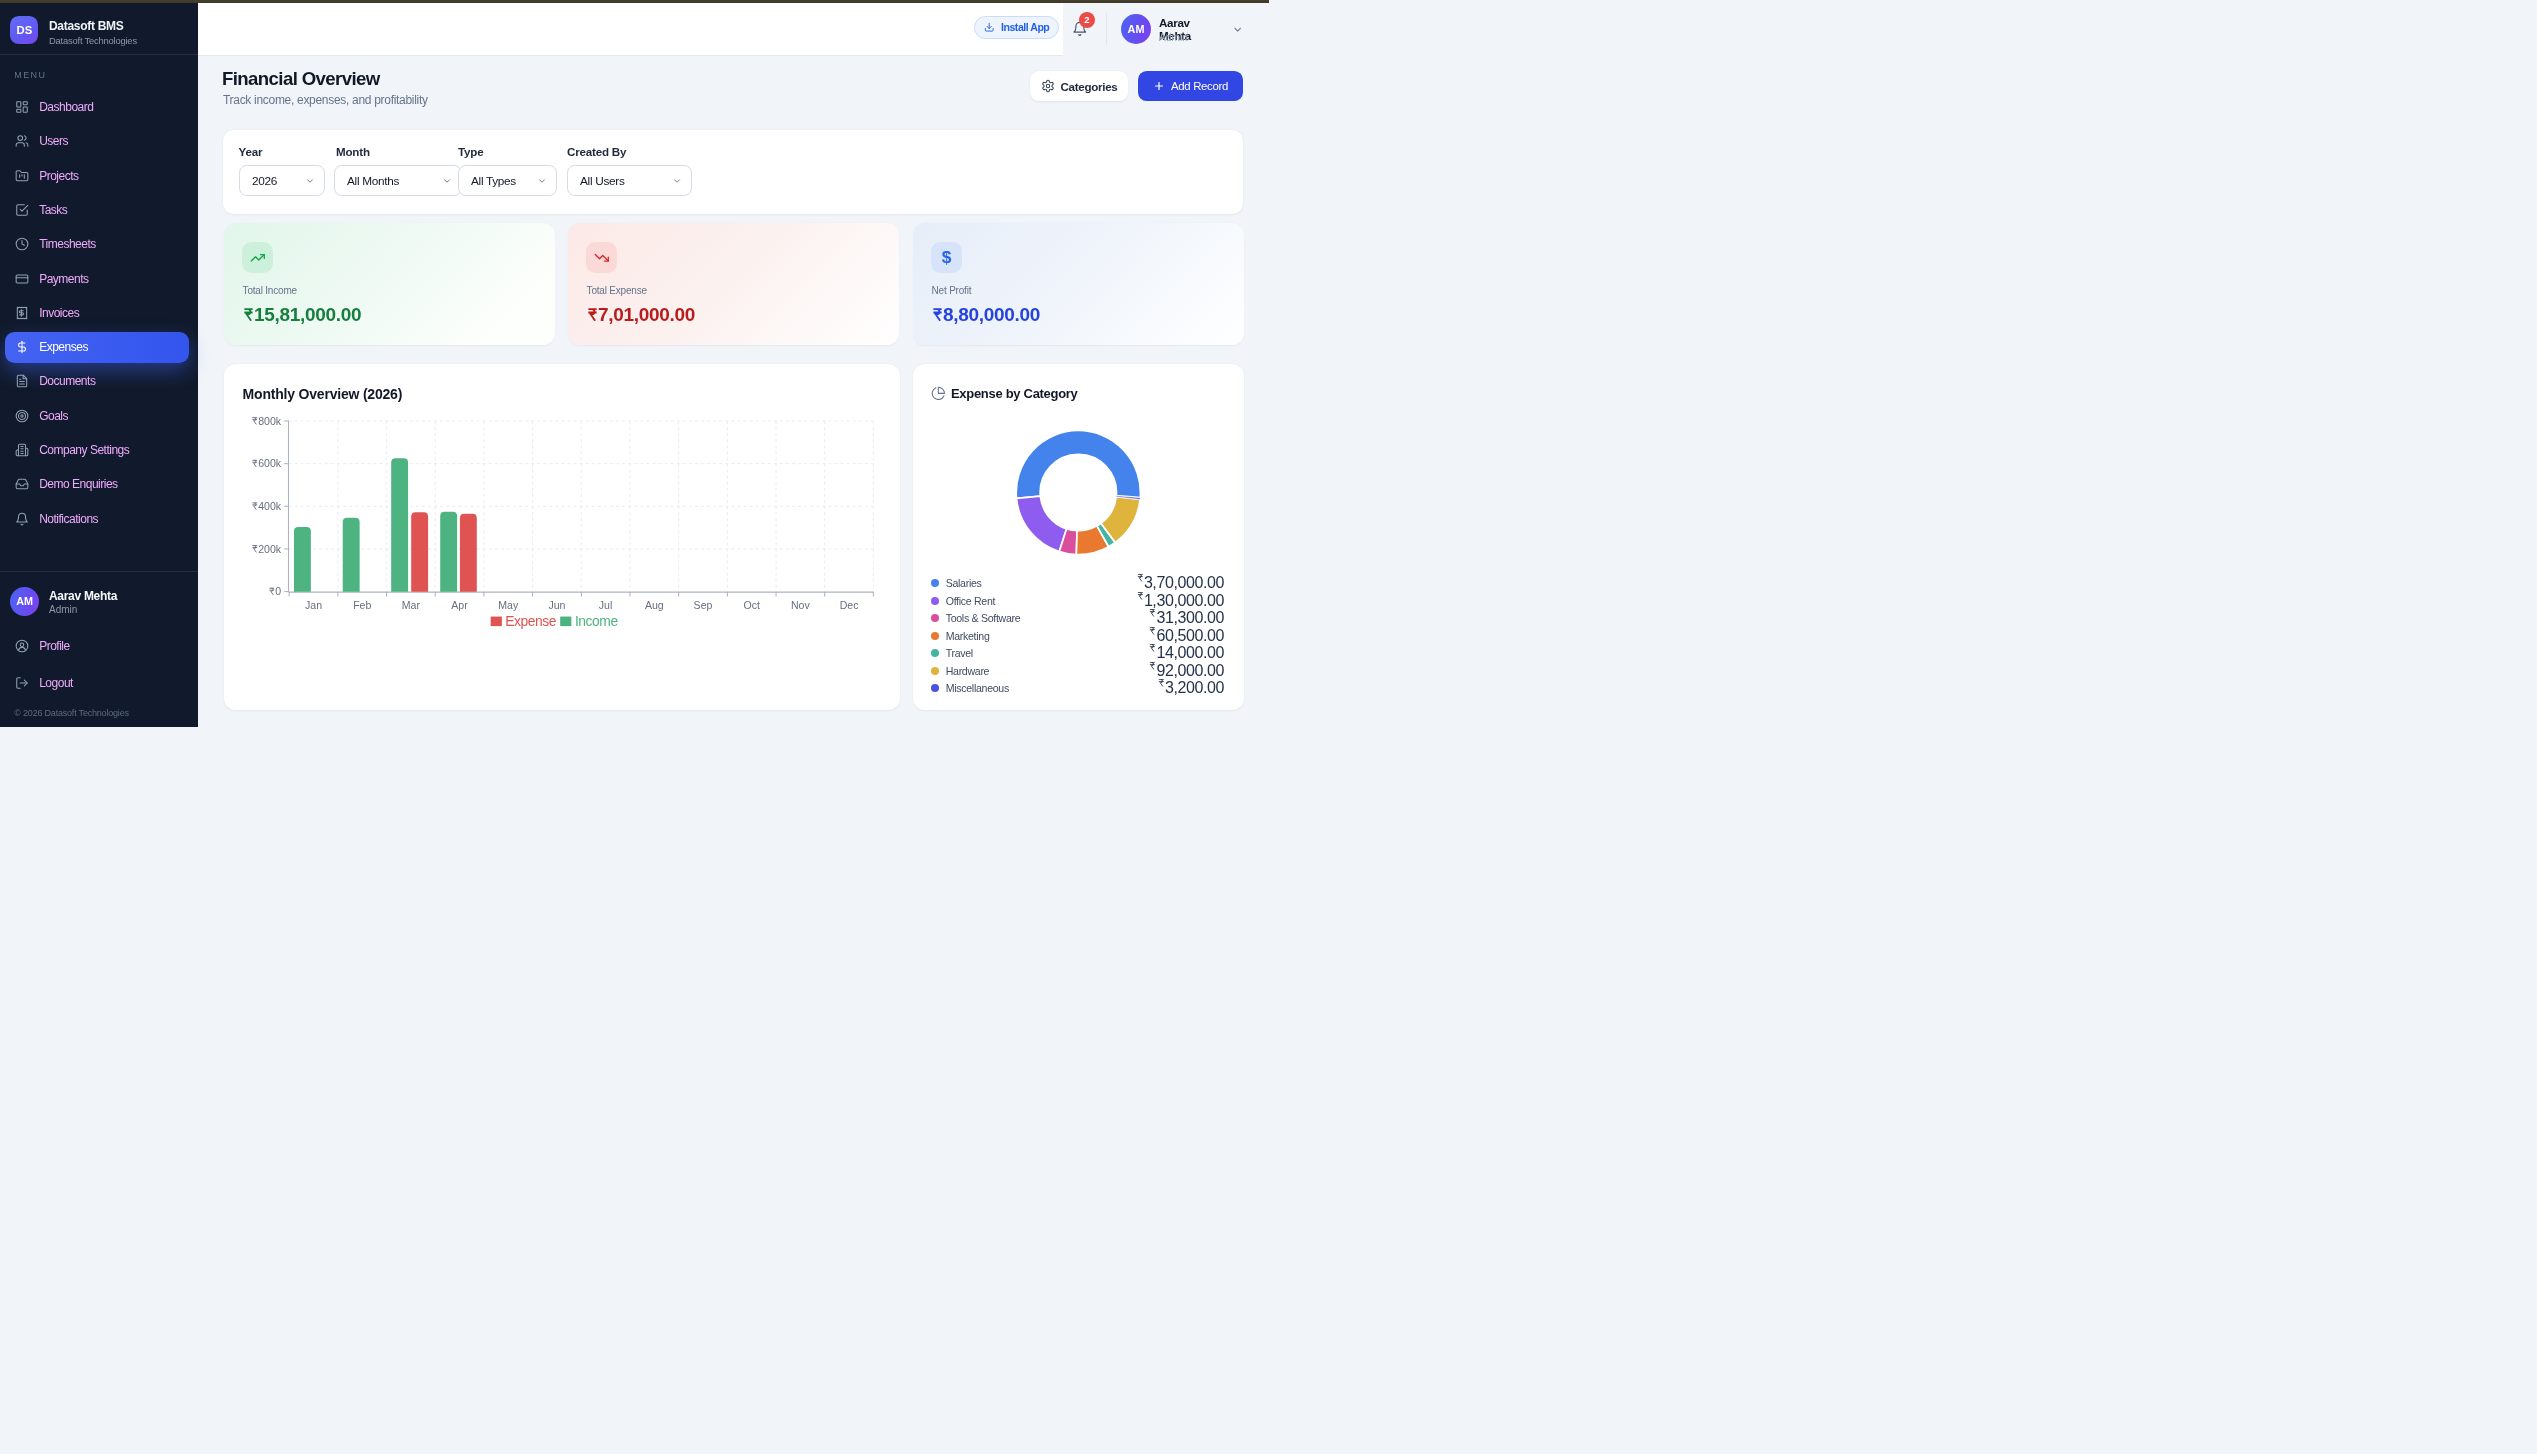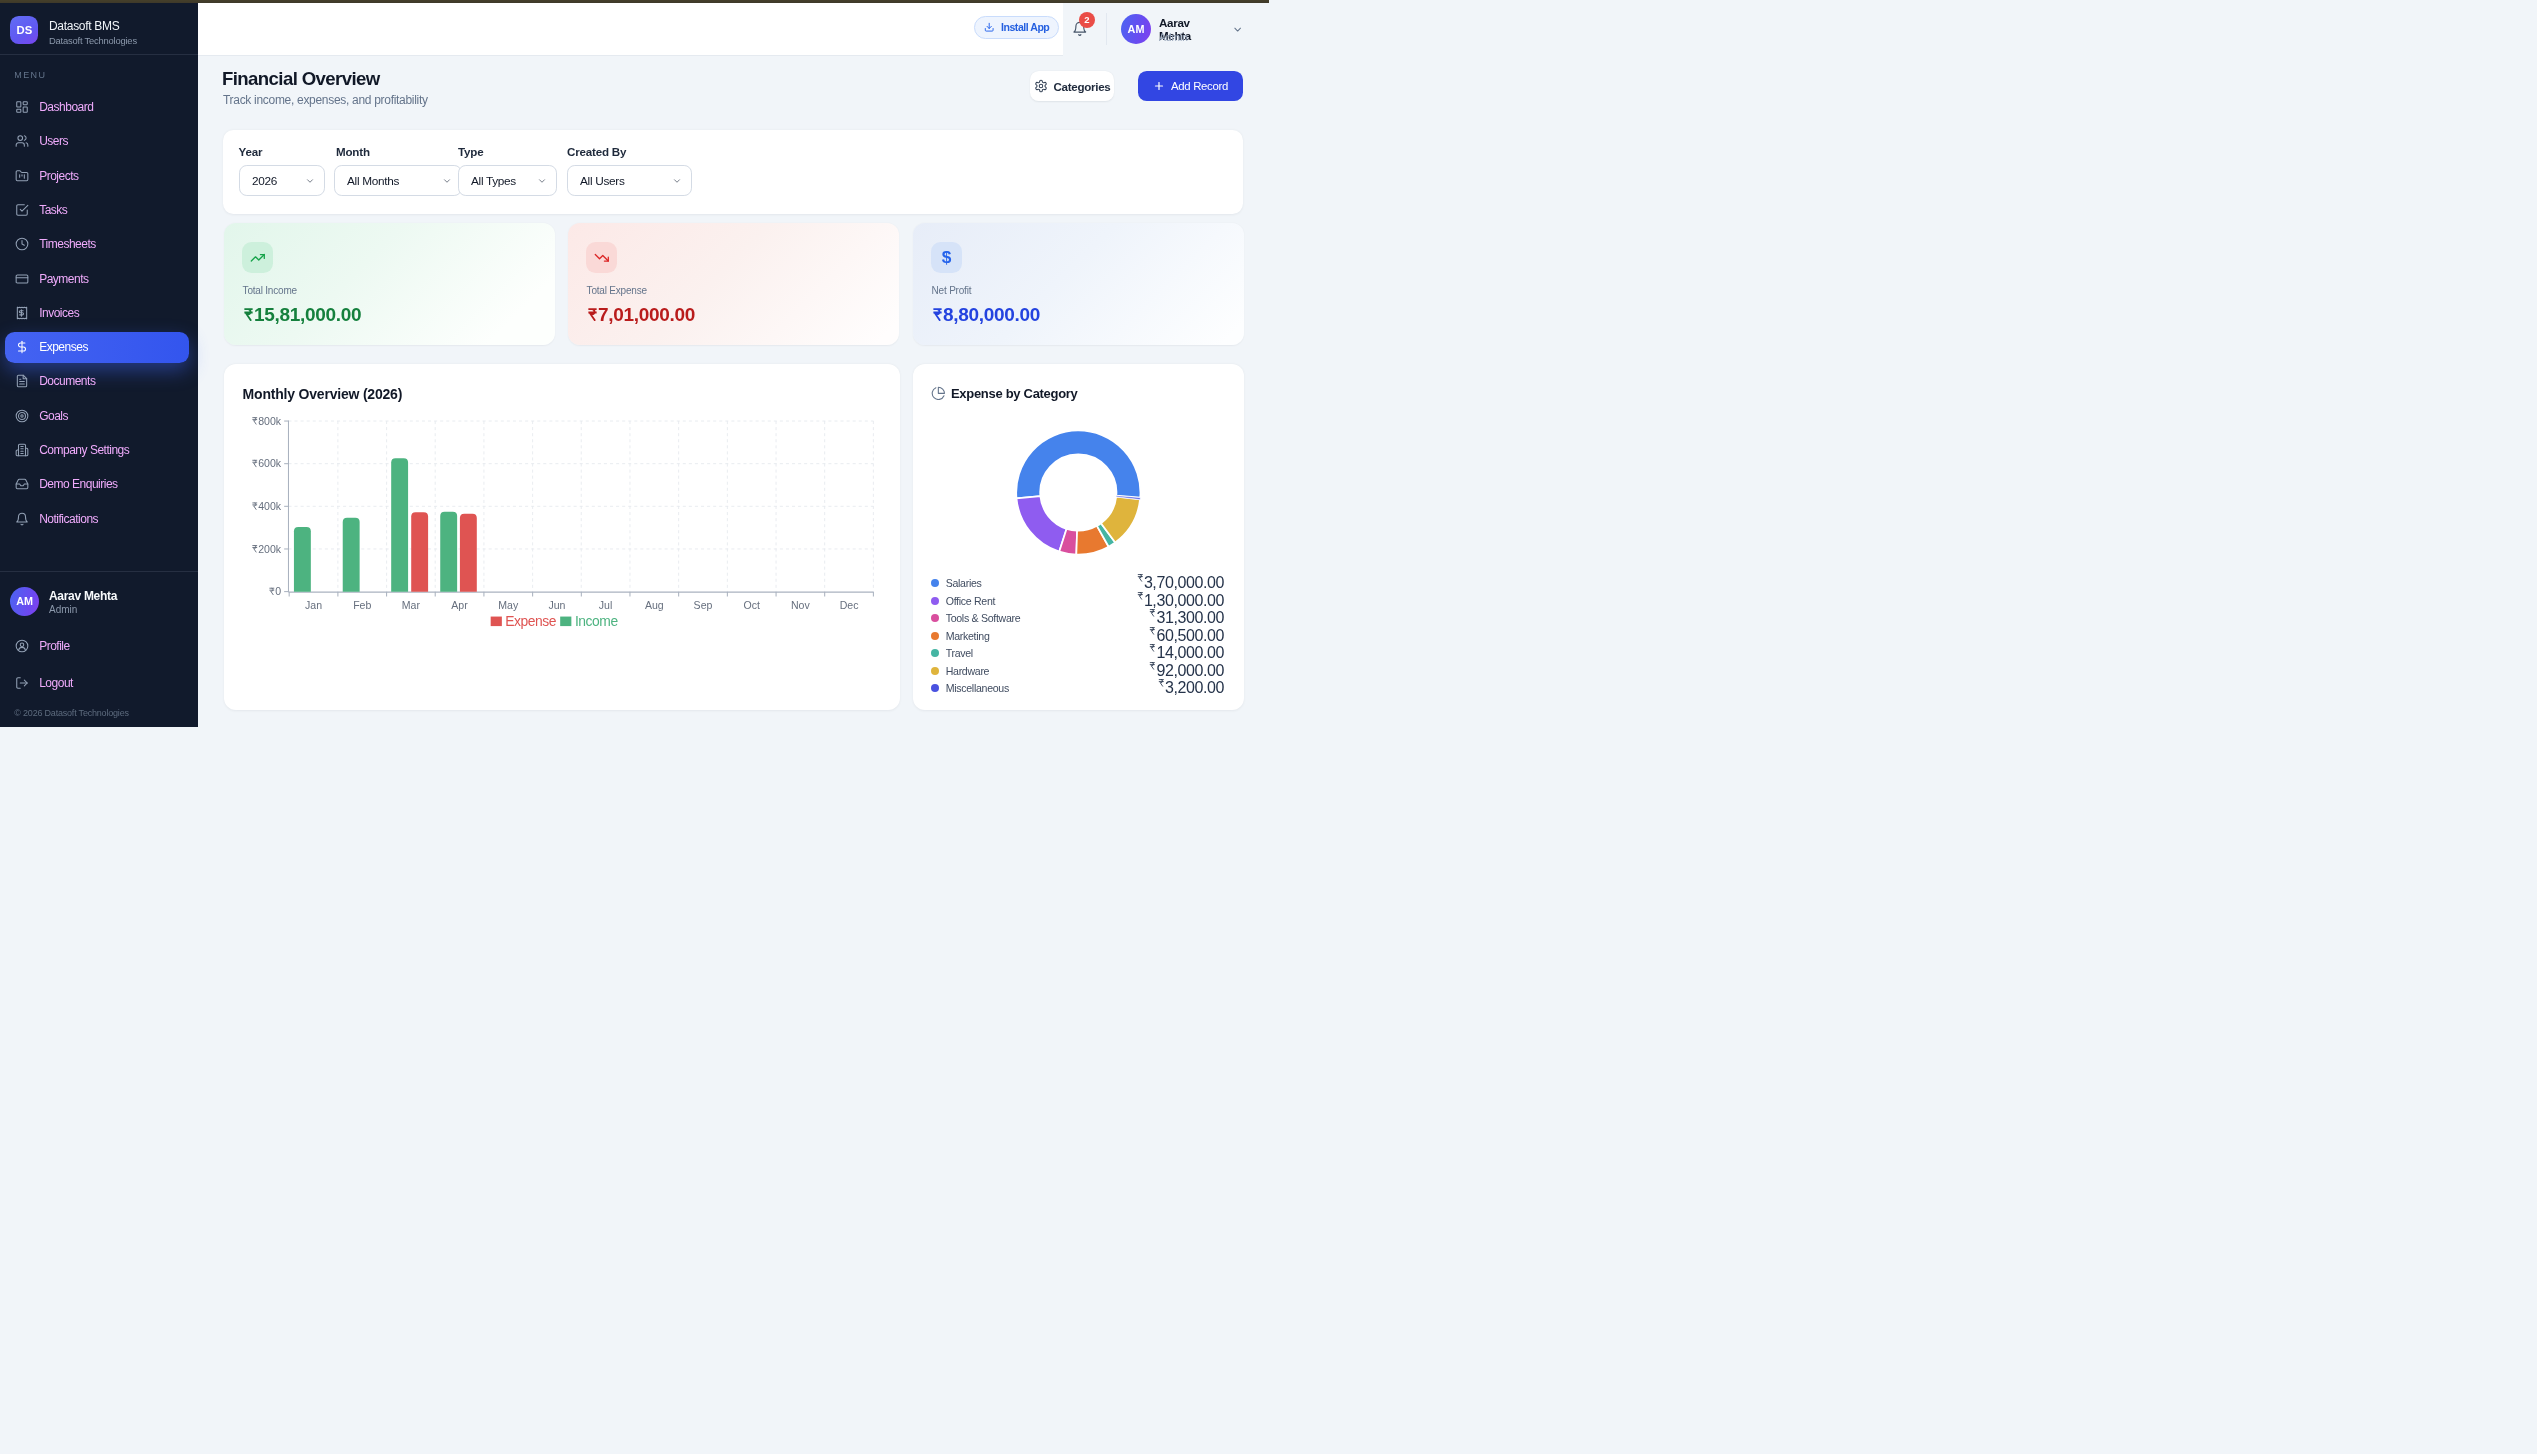--- a/index.html
+++ b/index.html
@@ -2,21 +2,21 @@
 <html style="font-size:14px"><head>
 <meta charset="utf-8">
 <style>
 * { margin:0; padding:0; box-sizing:border-box; }
 html,body { width:1269px; height:727px; overflow:hidden; }
 body { font-family:"Liberation Sans", sans-serif; background:#f1f5f9; position:relative; }
 #topbar { position:absolute; left:0; top:0; width:1269px; height:2.6px; background:linear-gradient(180deg,#453f2a 0%,#3e392a 100%); z-index:50; }
 
 #side { position:absolute; left:0; top:2.6px; width:198px; height:725px; background:#111a2c; }
 #logo { position:absolute; left:10.4px; top:13.6px; width:28px; height:28px; border-radius:8.7px; background:linear-gradient(150deg,#626ef5 0%,#6058f1 60%,#7a45ee 100%); color:#fff; font-size:11.3px; font-weight:bold; display:flex; align-items:center; justify-content:center; }
-#side .t1 { position:absolute; left:49px; top:16px; font-size:12px; font-weight:normal; letter-spacing:-0.3px; color:#f1f5f9; }
+#side .t1 { position:absolute; left:49px; top:16px; font-size:12px; font-weight:bold; letter-spacing:-0.3px; color:#f1f5f9; }
 #side .t2 { position:absolute; left:49px; top:32px; font-size:9.4px; letter-spacing:-0.2px; color:#8b98ab; }
 .sdiv { position:absolute; left:0; width:198px; height:0.9px; background:rgba(148,163,184,0.16); }
 #menuLbl { position:absolute; left:14.3px; top:67px; font-size:9px; font-weight:normal; letter-spacing:1.4px; color:#64748b; }
 .nav { position:absolute; left:4.8px; width:184px; height:31px; border-radius:9.5px; display:flex; align-items:center; color:#f0abfc; font-size:12px; letter-spacing:-0.5px; }
 .nav svg { margin-left:10px; width:14px; height:14px; stroke:#93a1b5; fill:none; stroke-width:1.8; stroke-linecap:round; stroke-linejoin:round; flex:none; }
 .nav span { margin-left:10.4px; }
 .nav.act { background:linear-gradient(90deg,#4463f2,#3355ee); color:#fff; box-shadow:0 7.8px 19px rgba(62,100,242,0.45); }
 .nav.act svg { stroke:#fff; }
 #user-av { position:absolute; left:10.2px; top:584px; width:29px; height:29px; border-radius:50%; background:linear-gradient(105deg,#4a65f2 0%,#6d48f0 70%,#8440ef 100%); color:#fff; font-size:10.8px; font-weight:bold; display:flex; align-items:center; justify-content:center; }
 #user-n { position:absolute; left:49px; top:586px; font-size:12px; font-weight:bold; letter-spacing:-0.3px; color:#f8fafc; }
@@ -30,21 +30,21 @@
 #bell svg { width:15.6px; height:15.6px; stroke:#475569; fill:none; stroke-width:1.8; stroke-linecap:round; stroke-linejoin:round; }
 #badge { position:absolute; left:881px; top:9.2px; width:16px; height:16px; border-radius:50%; background:#ea4d47; color:#fff; font-size:9.5px; font-weight:bold; display:flex; align-items:center; justify-content:center; }
 #hsep { position:absolute; left:908px; top:10.4px; width:0.9px; height:32px; background:#e2e8f0; }
 #h-av { position:absolute; left:923px; top:11.7px; width:30px; height:30px; border-radius:50%; background:linear-gradient(105deg,#4a65f2 0%,#6d48f0 70%,#8440ef 100%); color:#fff; font-size:10.8px; font-weight:bold; display:flex; align-items:center; justify-content:center; }
 #h-n { position:absolute; left:961px; top:13px; font-size:11.6px; font-weight:bold; letter-spacing:-0.3px; color:#111827; }
 #h-r { position:absolute; left:961px; top:29px; font-size:10.2px; color:#94a3b8; }
 #h-ch { position:absolute; left:1034px; top:21px; }
 
 #h1 { position:absolute; left:222px; top:68px; font-size:18.6px; font-weight:bold; letter-spacing:-0.6px; color:#111827; }
 #h1sub { position:absolute; left:223px; top:93px; font-size:12px; letter-spacing:-0.3px; color:#64748b; }
-#catBtn { position:absolute; left:1030px; top:71px; width:84px; height:30px; border-radius:8.7px; background:#fff; box-shadow:0 0.9px 1.7px rgba(15,23,42,0.08); display:flex; align-items:center; justify-content:center; gap:6px; font-size:11.6px; font-weight:bold; letter-spacing:-0.3px; color:#1e293b; }
+#catBtn { position:absolute; left:1030px; top:71px; width:98px; height:30px; border-radius:8.7px; background:#fff; box-shadow:0 0.9px 1.7px rgba(15,23,42,0.08); display:flex; align-items:center; justify-content:center; gap:6px; font-size:11.6px; font-weight:bold; letter-spacing:-0.3px; color:#1e293b; }
 #catBtn svg { width:14px; height:14px; stroke:#334155; fill:none; stroke-width:1.8; stroke-linecap:round; stroke-linejoin:round; }
 #addBtn { position:absolute; left:1138px; top:71px; width:105px; height:30px; border-radius:8.7px; background:#3246e3; color:#fff; display:flex; align-items:center; justify-content:center; gap:6px; font-size:11.4px; font-weight:normal; letter-spacing:-0.3px; }
 #addBtn svg { width:12px; height:12px; stroke:#fff; fill:none; stroke-width:2.4; stroke-linecap:round; }
 
 #filter { position:absolute; left:223px; top:130px; width:1020px; height:84px; border-radius:10.4px; background:#fff; box-shadow:0 0.9px 2.6px rgba(15,23,42,0.06); }
 .flbl { position:absolute; top:14.7px; font-size:11.6px; font-weight:bold; letter-spacing:-0.2px; color:#1e293b; }
 .fsel { position:absolute; top:35px; height:31px; border:0.9px solid #d4dbe5; border-radius:7.8px; background:#fff; font-size:11.8px; letter-spacing:-0.3px; color:#111827; display:flex; align-items:center; padding-left:12px; }
 .fsel svg { position:absolute; right:9.5px; width:10px; height:10px; stroke:#5b6472; fill:none; stroke-width:2; stroke-linecap:round; stroke-linejoin:round; }
 
 .stat { position:absolute; top:223px; width:331px; height:122px; border-radius:12px; box-shadow:0 0.9px 1.7px rgba(15,23,42,0.05); }

